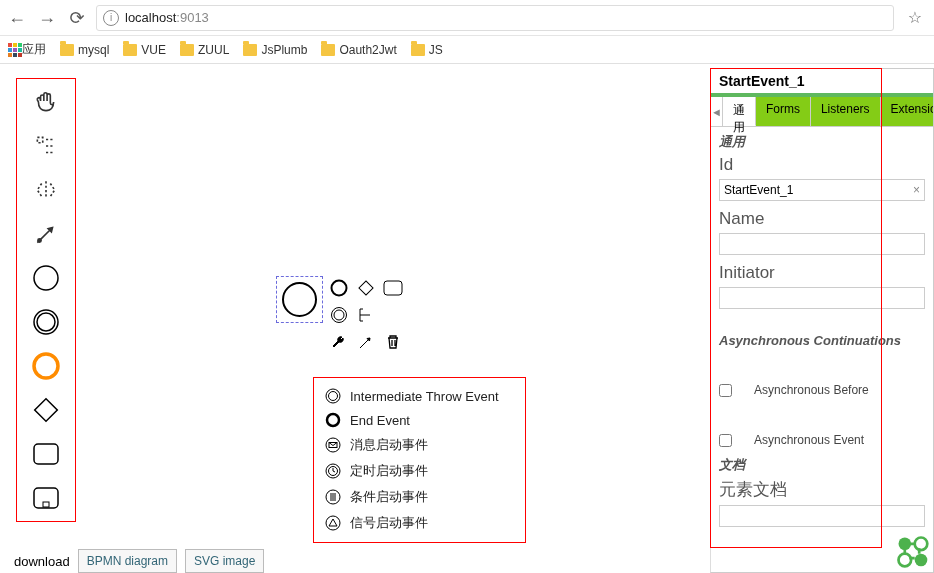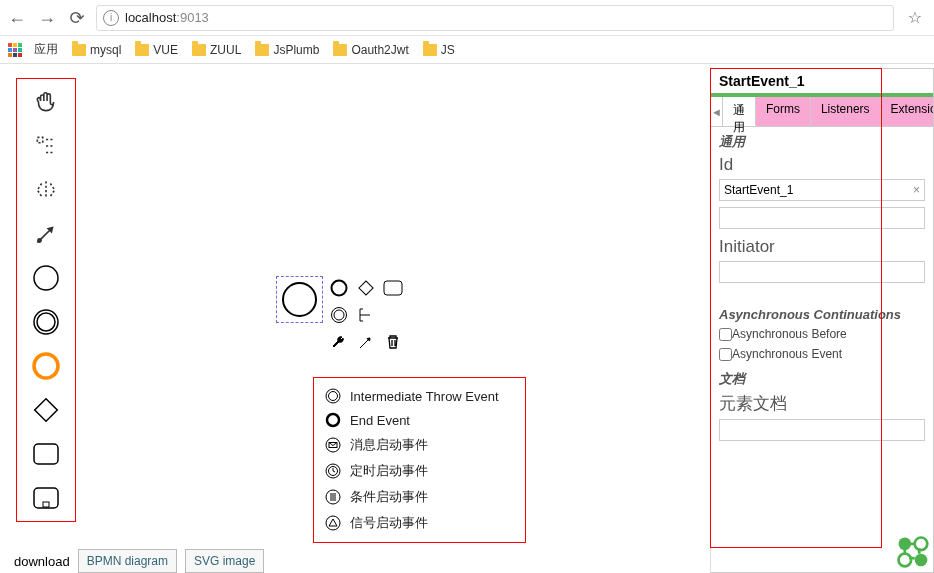--- a/index.html
+++ b/index.html
@@ -6,21 +6,21 @@
 body { width: 934px; height: 573px; overflow: hidden; background: #fff; }
 
 
 .nav-bar { height: 36px; display: flex; align-items: center; padding: 0 6px; gap: 8px; border-bottom: 1px solid #e5e5e5; }
 .nav-bar .nav-btn { width: 22px; height: 22px; display: flex; align-items: center; justify-content: center; color: #5a5a5a; font-size: 18px; }
 .nav-bar .address { flex: 1; height: 26px; border: 1px solid #ddd; border-radius: 3px; display: flex; align-items: center; padding: 0 6px; font-size: 13px; color: #222; }
 .nav-bar .address .info-icon { width:16px;height:16px;border:1px solid #888;border-radius:50%;display:flex;align-items:center;justify-content:center;font-size:10px;color:#888;margin-right:6px; }
 .nav-bar .star { font-size: 16px; color: #666; padding: 0 6px; }
 
 .bookmarks-bar { height: 28px; display: flex; align-items: center; padding: 0 8px; gap: 14px; border-bottom: 1px solid #e0e0e0; font-size: 12px; color: #333; }
-.bookmarks-bar .apps { display: flex; align-items: center; gap: 12px; text-align: center; }
+.bookmarks-bar .apps { display: flex; align-items: center; gap: 0; text-align: center; }
 .apps-icon { width: 14px; height: 14px; display: grid; grid-template-columns: repeat(3,1fr); grid-template-rows: repeat(3,1fr); gap:1px; }
 .apps-icon span:nth-child(1){background:#e74c3c;} .apps-icon span:nth-child(2){background:#f1c40f;} .apps-icon span:nth-child(3){background:#2ecc71;}
 .apps-icon span:nth-child(4){background:#3498db;} .apps-icon span:nth-child(5){background:#9b59b6;} .apps-icon span:nth-child(6){background:#1abc9c;}
 .apps-icon span:nth-child(7){background:#e67e22;} .apps-icon span:nth-child(8){background:#34495e;} .apps-icon span:nth-child(9){background:#c0392b;}
 .bookmarks-bar .bm { display: flex; align-items: center; gap: 4px; }
 .bookmarks-bar .folder-icon { width: 14px; height: 12px; background: #f5c542; border-radius: 1px; position: relative; }
 .bookmarks-bar .folder-icon::before { content:''; position:absolute; top:-3px; left:0; width:6px; height:3px; background:#f5c542; border-radius:1px 1px 0 0; }
 
 
 .workspace { position: relative; width: 934px; height: 509px; }
@@ -38,27 +38,27 @@
 .popup .item .ico { width:18px; display:flex; justify-content:center; }
 
 .download-row { position:absolute; left:14px; bottom:0; display:flex; align-items:center; gap:8px; font-size:13px; }
 .download-row .btn { border:1px solid #bbb; background:#f7f7f7; padding:4px 8px; font-size:12px; color:#367;text-align:center; }
 
 
 .sidepanel { position:absolute; right:0; top:4px; width:224px; border:1px solid #ccc; border-left:1px solid #ddd; background:#fff; height:505px; overflow:hidden; }
 .sidepanel .hd { font-weight:bold; font-size:14px; padding:4px 8px; border-bottom:4px solid #5fb85f; border-top:0; }
 .tabs { display:flex; border-bottom:1px solid #ccc; height:30px; }
 .tabs .scroll { width:18px; display:flex; align-items:center; justify-content:center; color:#888; font-size:11px; border-right:1px solid #ccc; }
-.tabs .tab { padding:5px 10px; font-size:12px; border-right:1px solid #ccc; background:#f9a8d4; }
+.tabs .tab { padding:5px 10px; font-size:12px; border-right:1px solid #ccc; background:#84cc16; }
 .tabs .tab.active { background:#fff; border-bottom:1px solid #fff; }
 .sect-title { font-style:italic; font-weight:bold; color:#555; font-size:13px; padding:6px 8px 2px; }
 .field-lbl { font-size:17px; color:#555; padding:2px 8px; }
 .field-in { margin:2px 8px 6px; height:22px; border:1px solid #ccc; display:flex; align-items:center; padding:0 4px; font-size:12px; position:relative; }
 .field-in .caret { position:absolute; right:4px; color:#888; }
-.chk { display:flex; align-items:center; gap:0; padding:3px 8px; font-size:12px; color:#444; }
+.chk { display:flex; align-items:center; gap:22px; padding:3px 8px; font-size:12px; color:#444;margin-top:30px; }
 .chk input { width:13px; height:13px; }
 .red-overlay { position:absolute; top:4px; right:52px; width:172px; height:480px; border:1px solid red; pointer-events:none; }
 
 .logo { position:absolute; right:4px; bottom:4px; width:36px; height:36px; }
 </style>
 </head>
 <body>
 
 <div class="nav-bar">
   <div class="nav-btn">←</div>
@@ -293,20 +293,21 @@
       <div class="tab">Forms</div>
       <div class="tab">Listeners</div>
       <div class="tab" style="border-right:none;">Extensions</div>
     </div>
     <div class="sect-title">通用</div>
     <div class="field-lbl">Id</div>
     <div class="field-in">
         <span>StartEvent_1</span>
         <span class="caret">×</span>
       </div>
+    <div class="field-lbl">Name</div>
     <div class="field-in">
         <span></span>
       </div>
 
     <div class="field-lbl">Initiator</div>
     <div class="field-in">
         <span></span>
       </div>
 
     <div class="sect-title" style="margin-top:18px">Asynchronous Continuations</div>

